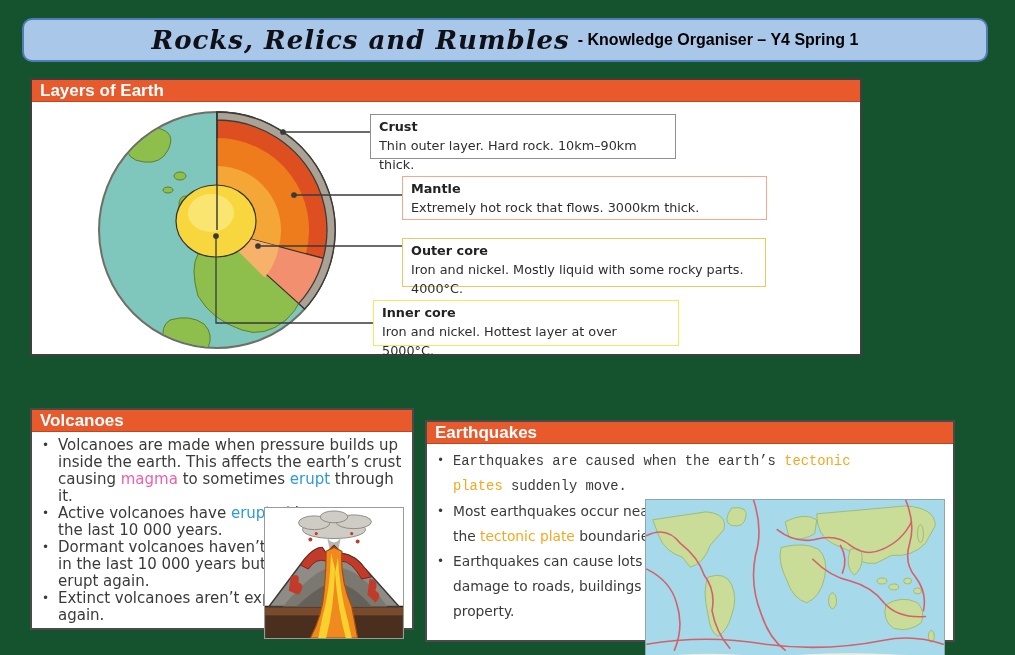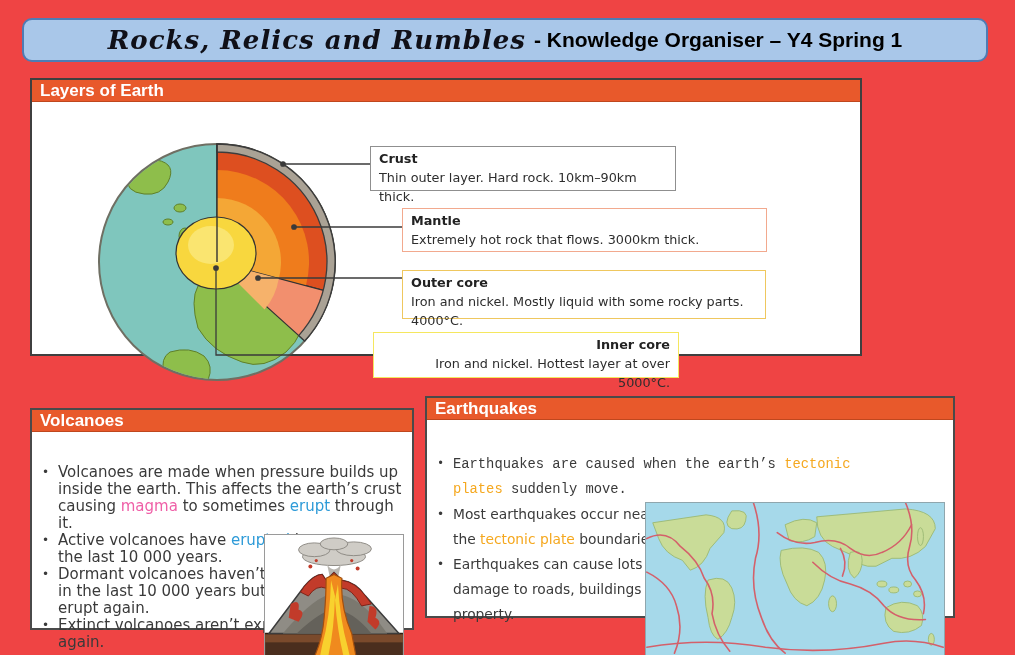--- a/index.html
+++ b/index.html
@@ -1,56 +1,56 @@
 <!DOCTYPE html>
 <html><head>
 <meta charset="utf-8">
 <style>
   * { box-sizing: border-box; margin: 0; padding: 0; }
   body { background: #e9e9e9; }
   .page {
-    position: relative; width: 1015px; height: 655px; background: #ef4444;
+    position: relative; width: 1015px; height: 655px; background: #14532d;
     font-family: "DejaVu Sans", sans-serif; overflow: hidden;
   }
   
   .banner {
     position: absolute; left: 22px; top: 18px; width: 966px; height: 44px;
     border-radius: 10px; border: 2px solid #4e7cb5; background: #a9c7e9;
     display: flex; align-items: center; justify-content: center; gap: 8px;
   }
   .banner-script {
     font-family: "DejaVu Serif", serif; font-style: italic; font-weight: 700;
     font-size: 26px; color: #101018; letter-spacing: 1px;
   }
   .banner-rest {
     font-family: "Liberation Sans", sans-serif; font-weight: 700;
-    font-size: 21px; color: #000;
+    font-size: 16px; color: #000;
   }
   
   .panel { position: absolute; background: #fff; border: 2px solid #4a4a4a; }
   .panel-header {
     height: 22px; background: #e8592b; color: #fff;
     font-family: "Liberation Sans", sans-serif; font-weight: 700; font-size: 17px;
     line-height: 21px; padding-left: 8px; border-bottom: 1px solid #bf471e;
   }
-  .panel-body { position: relative; width: 100%; height: calc(100% - 22px); margin-top: 32px; }
+  .panel-body { position: relative; width: 100%; height: calc(100% - 22px); }
   #layers-panel { left: 30px; top: 78px; width: 832px; height: 278px; border-color: #3f3f3f; }
   #volcanoes-panel { left: 30px; top: 408px; width: 384px; height: 222px; }
-  #earthquakes-panel { left: 425px; top: 396px; width: 530px; height: 222px; }
+  #earthquakes-panel { left: 425px; top: 420px; width: 530px; height: 222px; }
   
   #earth-svg { position: absolute; left: 0; top: 0; }
   .layer-label {
     position: absolute; background: #fff; border: 1.5px solid #999;
     padding: 2px 8px; font-size: 12.8px; color: #2d2d2d; line-height: 19px;
   }
   .layer-label b { display: block; color: #222; }
   #label-crust  { left: 338px; top: 12px;  width: 306px; height: 45px; }
   #label-mantle { left: 370px; top: 74px;  width: 365px; height: 44px; }
   #label-outer  { left: 370px; top: 136px; width: 364px; height: 49px; }
-  #label-inner  { left: 341px; top: 198px; width: 306px; height: 46px; text-align: right; }
+  #label-inner  { left: 341px; top: 198px; width: 306px; height: 46px; }
   
   ul.bullets { list-style: none; margin: 5px 0 0 0; padding: 0 8px 0 26px; color: #3a3a3a; }
   ul.bullets li { position: relative; }
   ul.bullets li::before {
     content: "•"; position: absolute; left: -16px; top: 0; font-size: 12px; color: #3a3a3a;
   }
   #volcanoes-panel ul.bullets { font-size: 15px; line-height: 17px; }
   #earthquakes-panel ul.bullets { font-size: 13.8px; line-height: 25px; }
   li.v-narrow { padding-right: 72px; }
   li.eq-wide { max-width: 452px; font-family: Liberation Mono, monospace; }

